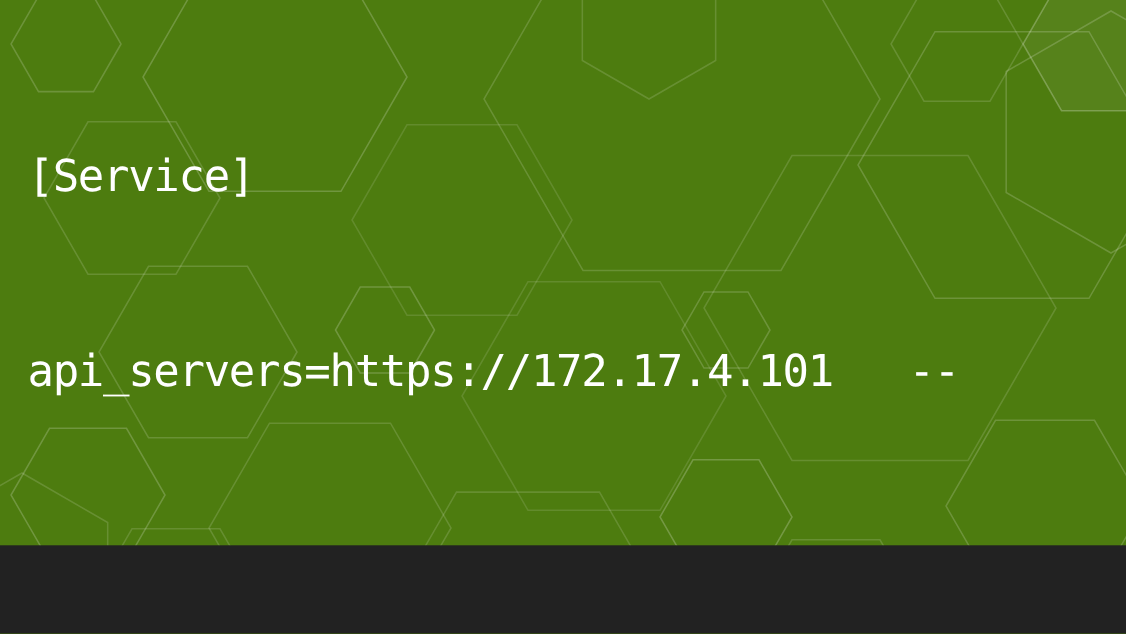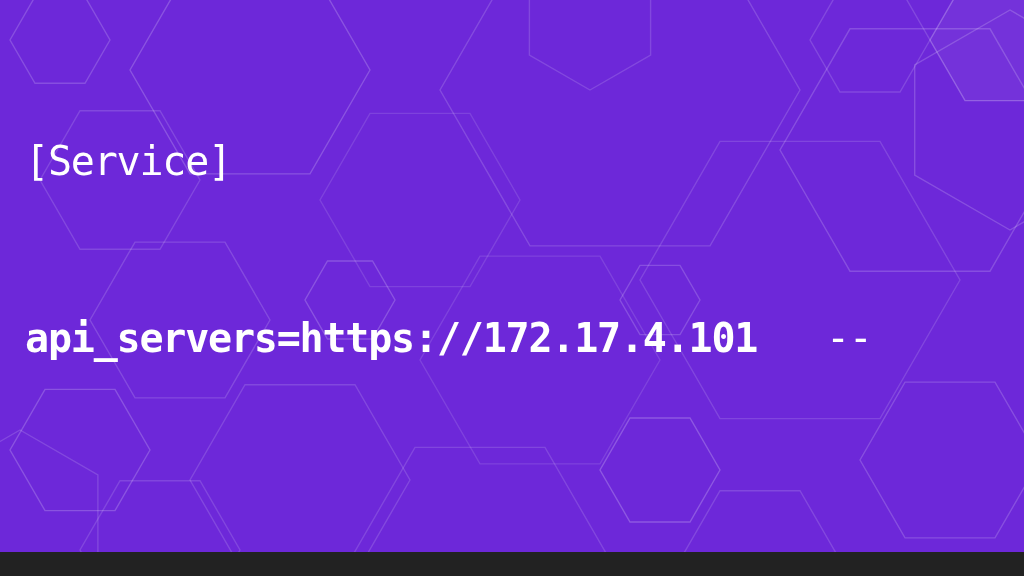--- a/index.html
+++ b/index.html
@@ -3,22 +3,22 @@
 <meta charset="utf-8">
 <style>
   html, body {
     margin: 0;
     padding: 0;
     background: #222;
   }
   .slide {
     position: relative;
     width: 1024px;
-    height: 552px;
-    background: #6d28d9;
+    height: 496px;
+    background: #4d7c0f;
     overflow: hidden;
   }
   .hex-bg {
     position: absolute;
     left: 0;
     top: 0;
     width: 1024px;
     height: 576px;
     display: block;
   }
@@ -31,21 +31,21 @@
     line-height: 59px;
     letter-spacing: -1.2px;
     color: #ffffff;
     white-space: pre;
   }
   .ln {
     display: block;
     height: 59px;
   }
   .ln .b {
-    font-weight: bold;
+    font-weight: normal;
   }
 </style>
 </head>
 <body>
 
 <div class="slide">
 
   <svg class="hex-bg" viewBox="0 0 1024 576" xmlns="http://www.w3.org/2000/svg">
     <g fill="none" stroke="#ffffff" stroke-width="1.4">
 

